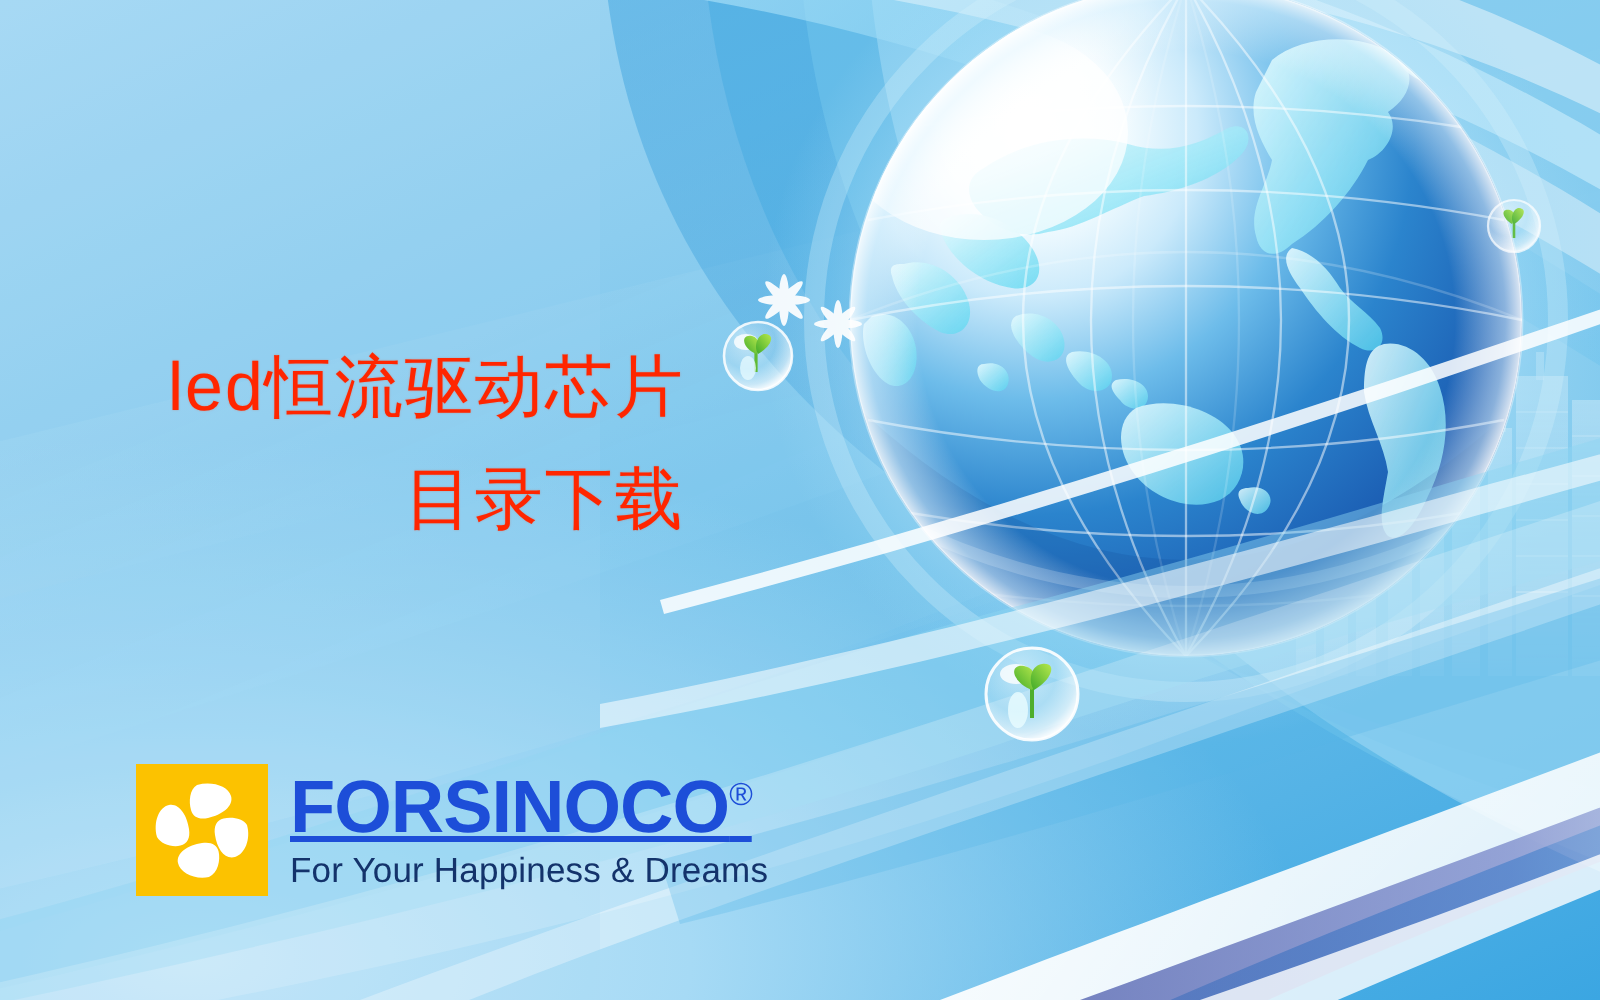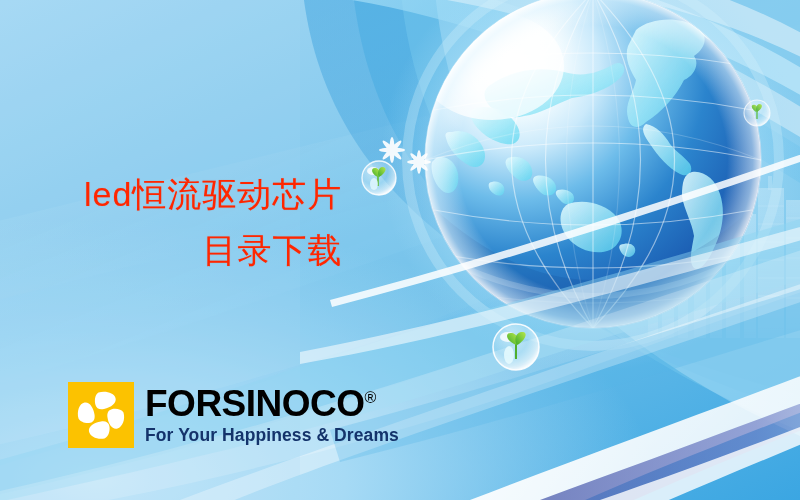--- a/index.html
+++ b/index.html
@@ -45,35 +45,35 @@
   #logo-mark {
     width:66px; height:66px;
     background:#fcc200;
     position:relative;
     flex:0 0 auto;
   }
   #logo-mark svg { position:absolute; left:0; top:0; }
   #logo-text { margin-left:11px; }
   #brand-name {
     font-size:37px; font-weight:bold;
-    color:#000000;
+    color:#1d4ed8;
     letter-spacing:-0.5px;
     line-height:1;
     position:relative;
     white-space:nowrap;
+    text-decoration:underline;
   }
   #brand-reg { font-size:16px; vertical-align:super; font-weight:normal; }
   #brand-tagline {
     font-size:17.5px;
     color:#14336b;
     line-height:1;
     margin-top:5px;
     letter-spacing:0.1px;
     white-space:nowrap;
-    font-weight:bold;
   }
 </style>
 </head>
 <body>
 
 <div id="banner">
 
   <div id="bg-base" class="layer"></div>
 
   <svg class="layer" viewBox="0 0 800 500" preserveAspectRatio="none">

